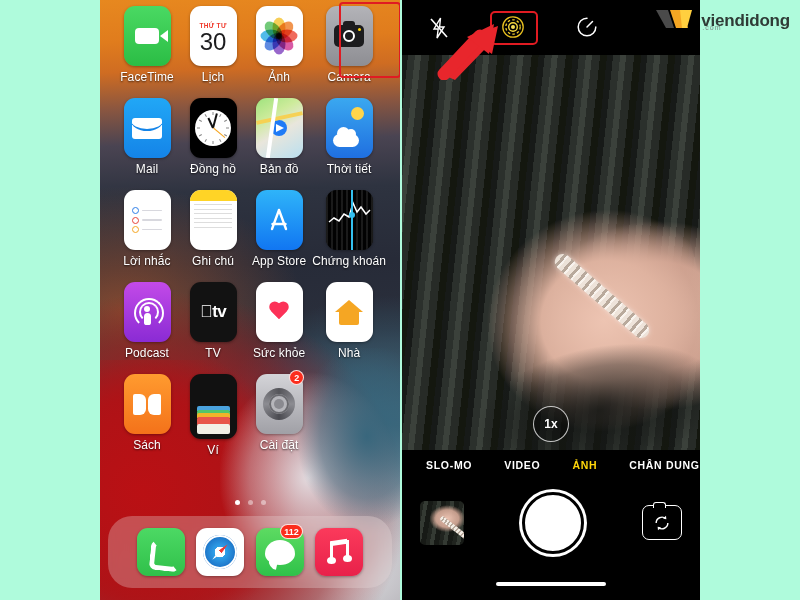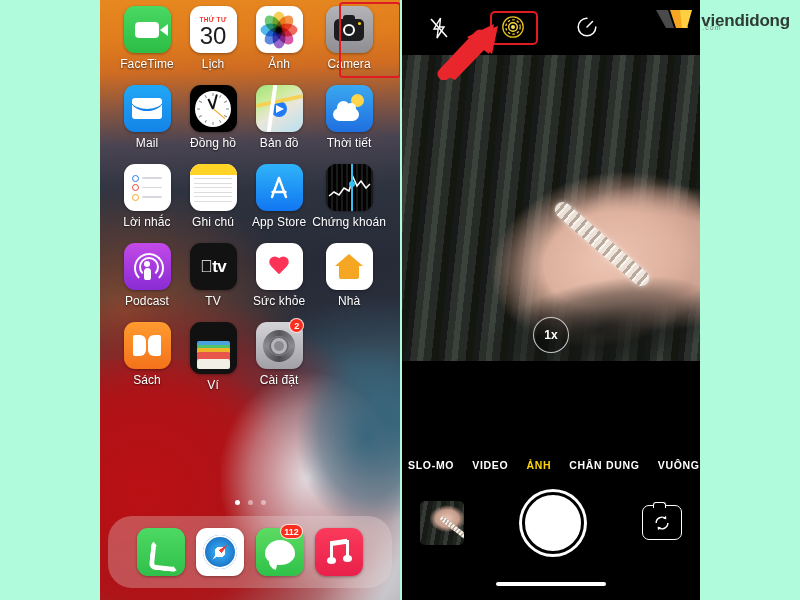--- a/index.html
+++ b/index.html
@@ -54,21 +54,21 @@
     position: absolute; left: 0; top: 0;
     width: 300px;
     padding: 6px 14px 0 14px;
     box-sizing: border-box;
     display: grid;
     grid-template-columns: repeat(4, 1fr);
     row-gap: 14px;
   }
   .app { position: relative; display: flex; flex-direction: column; align-items: center; }
   .app-icon {
-    width: 47px; height: 47px; border-radius: 11px;
+    width: 47px; height: 60px; border-radius: 11px;
     position: relative; overflow: hidden;
     box-shadow: 0 1px 3px rgba(0,0,0,.35);
     display:flex; align-items:center; justify-content:center;
   }
   .app-label {
     margin-top: 4px;
     font-size: 12px; color: #fff;
     text-shadow: 0 1px 2px rgba(0,0,0,.7);
     white-space: nowrap;
     letter-spacing: .1px;
@@ -255,21 +255,21 @@
 
   .flash-off svg, .timer-icon svg, .live-icon svg { display:block; }
 
   .live-wrap {
     width: 44px; height: 30px;
     border: 2px solid #e01b22; border-radius: 5px;
     display:flex; align-items:center; justify-content:center;
   }
 
   .cam-preview {
-    position:absolute; left:0; top:55px; width:100%; height:306px;
+    position:absolute; left:0; top:55px; width:100%; height:395px;
     overflow:hidden;
     background:
       radial-gradient(66% 40% at 86% 66%, rgba(228,186,168,1) 0%, rgba(214,168,150,.96) 34%, rgba(190,146,128,0) 60%),
       repeating-linear-gradient(96deg,
         #171a18 0 6px, #2b302c 6px 13px, #3b413b 13px 19px, #272b27 19px 27px, #14170f 27px 34px),
       linear-gradient(180deg,#2a2f2a,#191c19);
   }
   .arm {
     position:absolute; right:-6%; top:40%; width:82%; height:78%;
     background: radial-gradient(62% 46% at 58% 36%, rgba(237,196,178,1) 0%, rgba(223,179,160,.98) 42%, rgba(205,160,142,.5) 62%, rgba(180,140,124,0) 78%);
@@ -296,22 +296,22 @@
     color:#fff; font-size:12px; font-weight:bold;
     display:flex; align-items:center; justify-content:center;
   }
 
   .mode-strip {
     position:absolute; left:0; top:450px; width:100%; height:30px;
     background:#000; display:flex; align-items:center;
     overflow:hidden;
   }
   .mode-strip .modes {
-    display:flex; align-items:center; gap:18px;
-    padding-left: 6px;
+    display:flex; align-items:center; gap:32px;
+    padding-left: 24px;
     white-space:nowrap;
   }
   .mode {
     font-size:10.5px; color:#fff; letter-spacing:.7px; font-weight:600;
   }
   .mode.active { color:#ffd60a; }
 
   .shutter-row {
     position:absolute; left:0; top:480px; width:100%; height:85px;
     background:#000; display:flex; align-items:center; justify-content:space-between;

